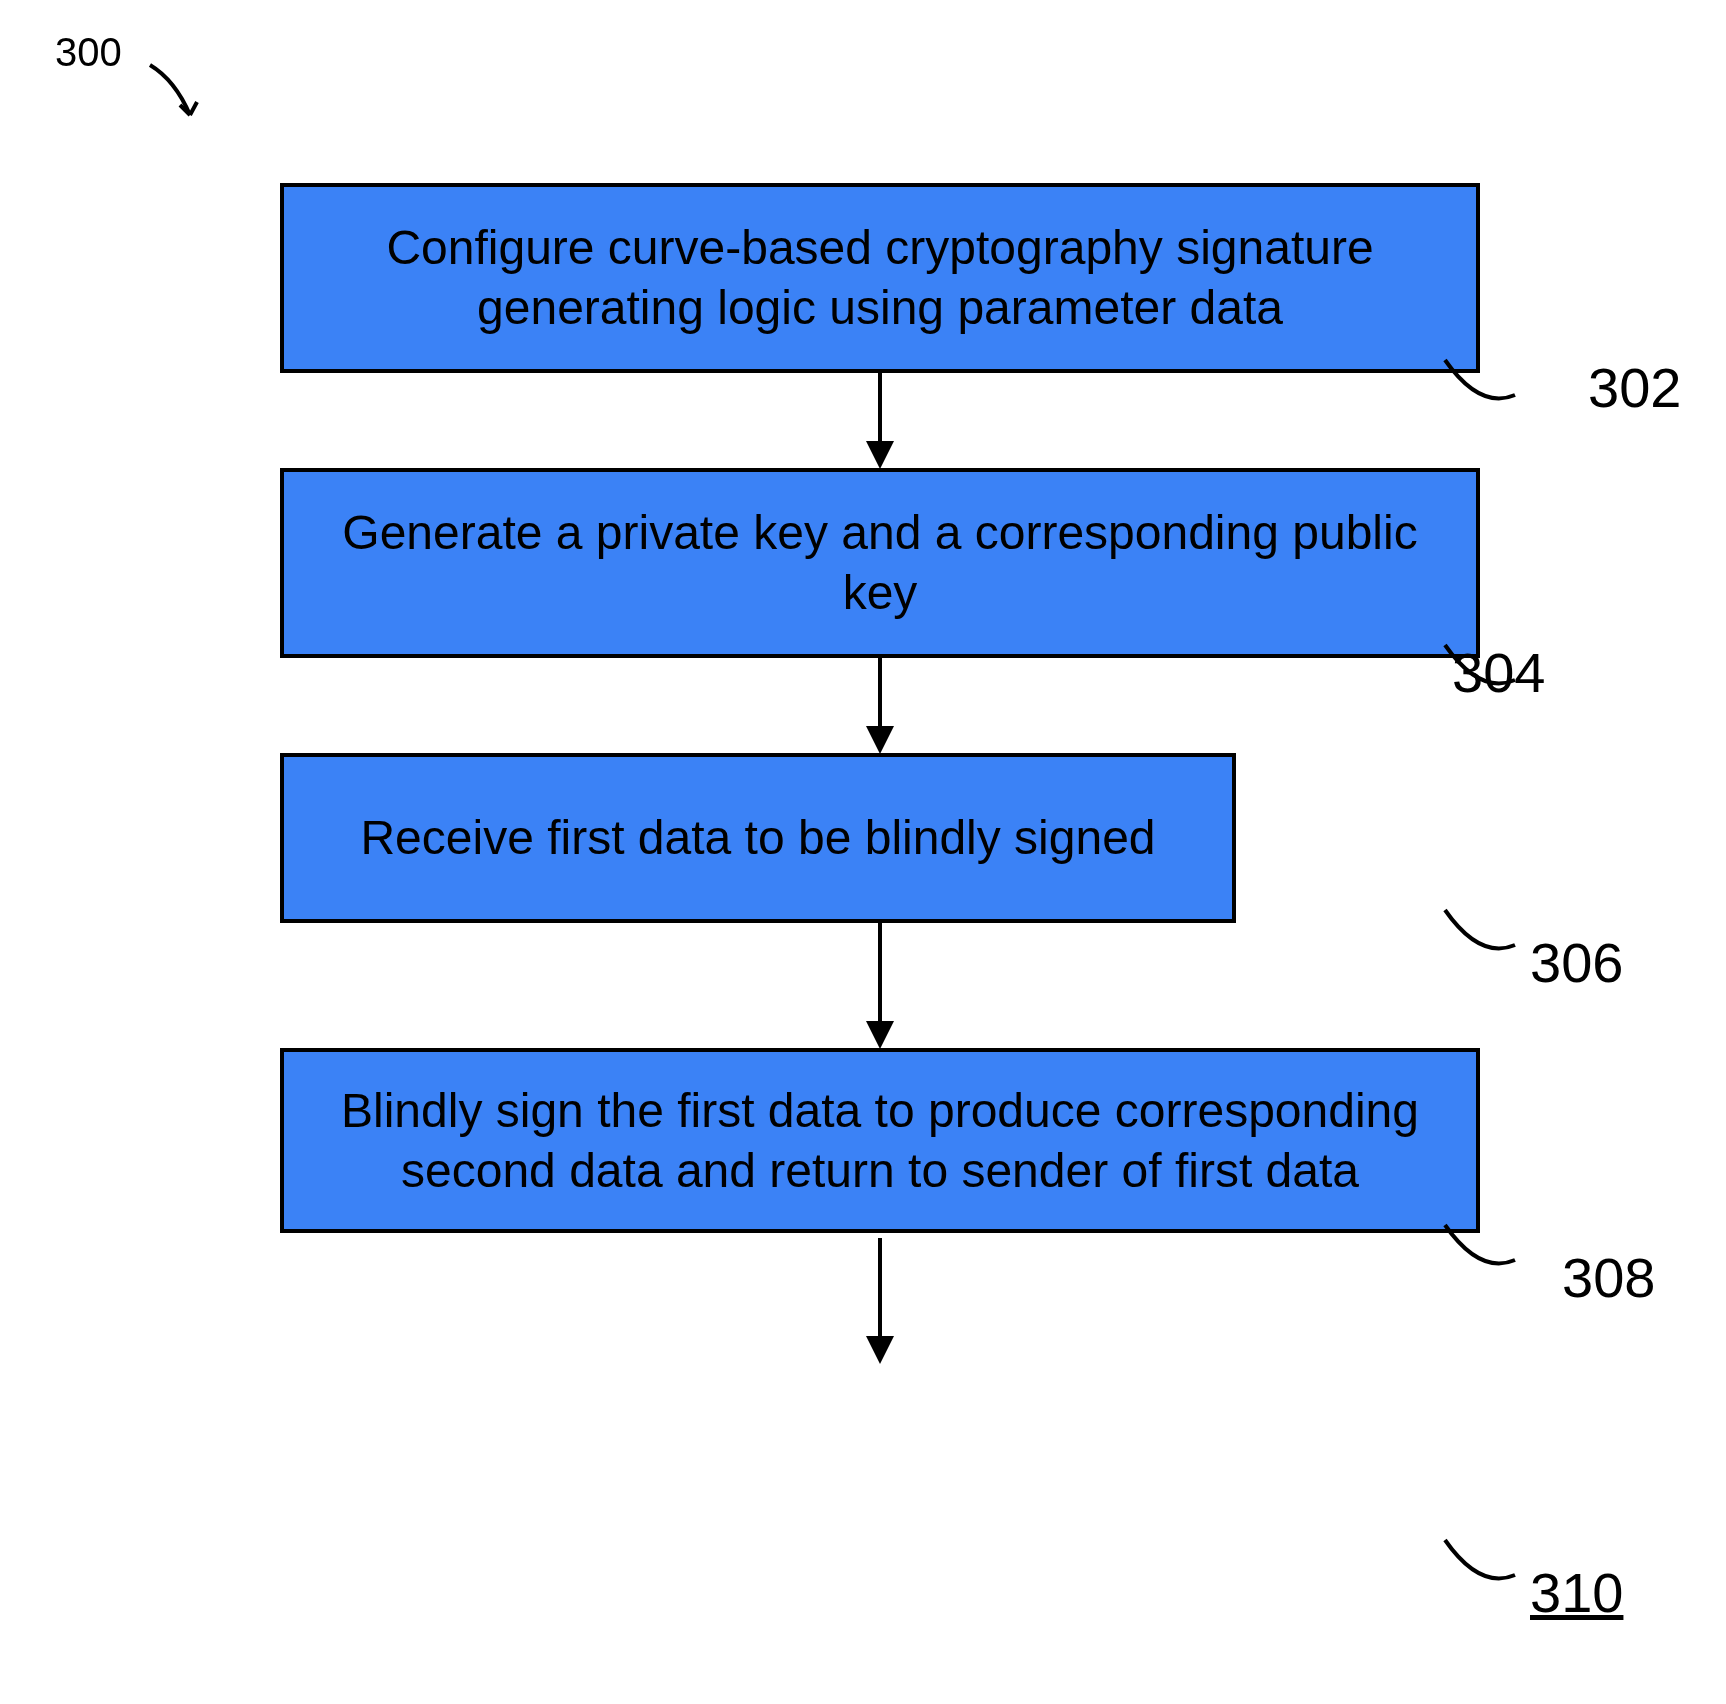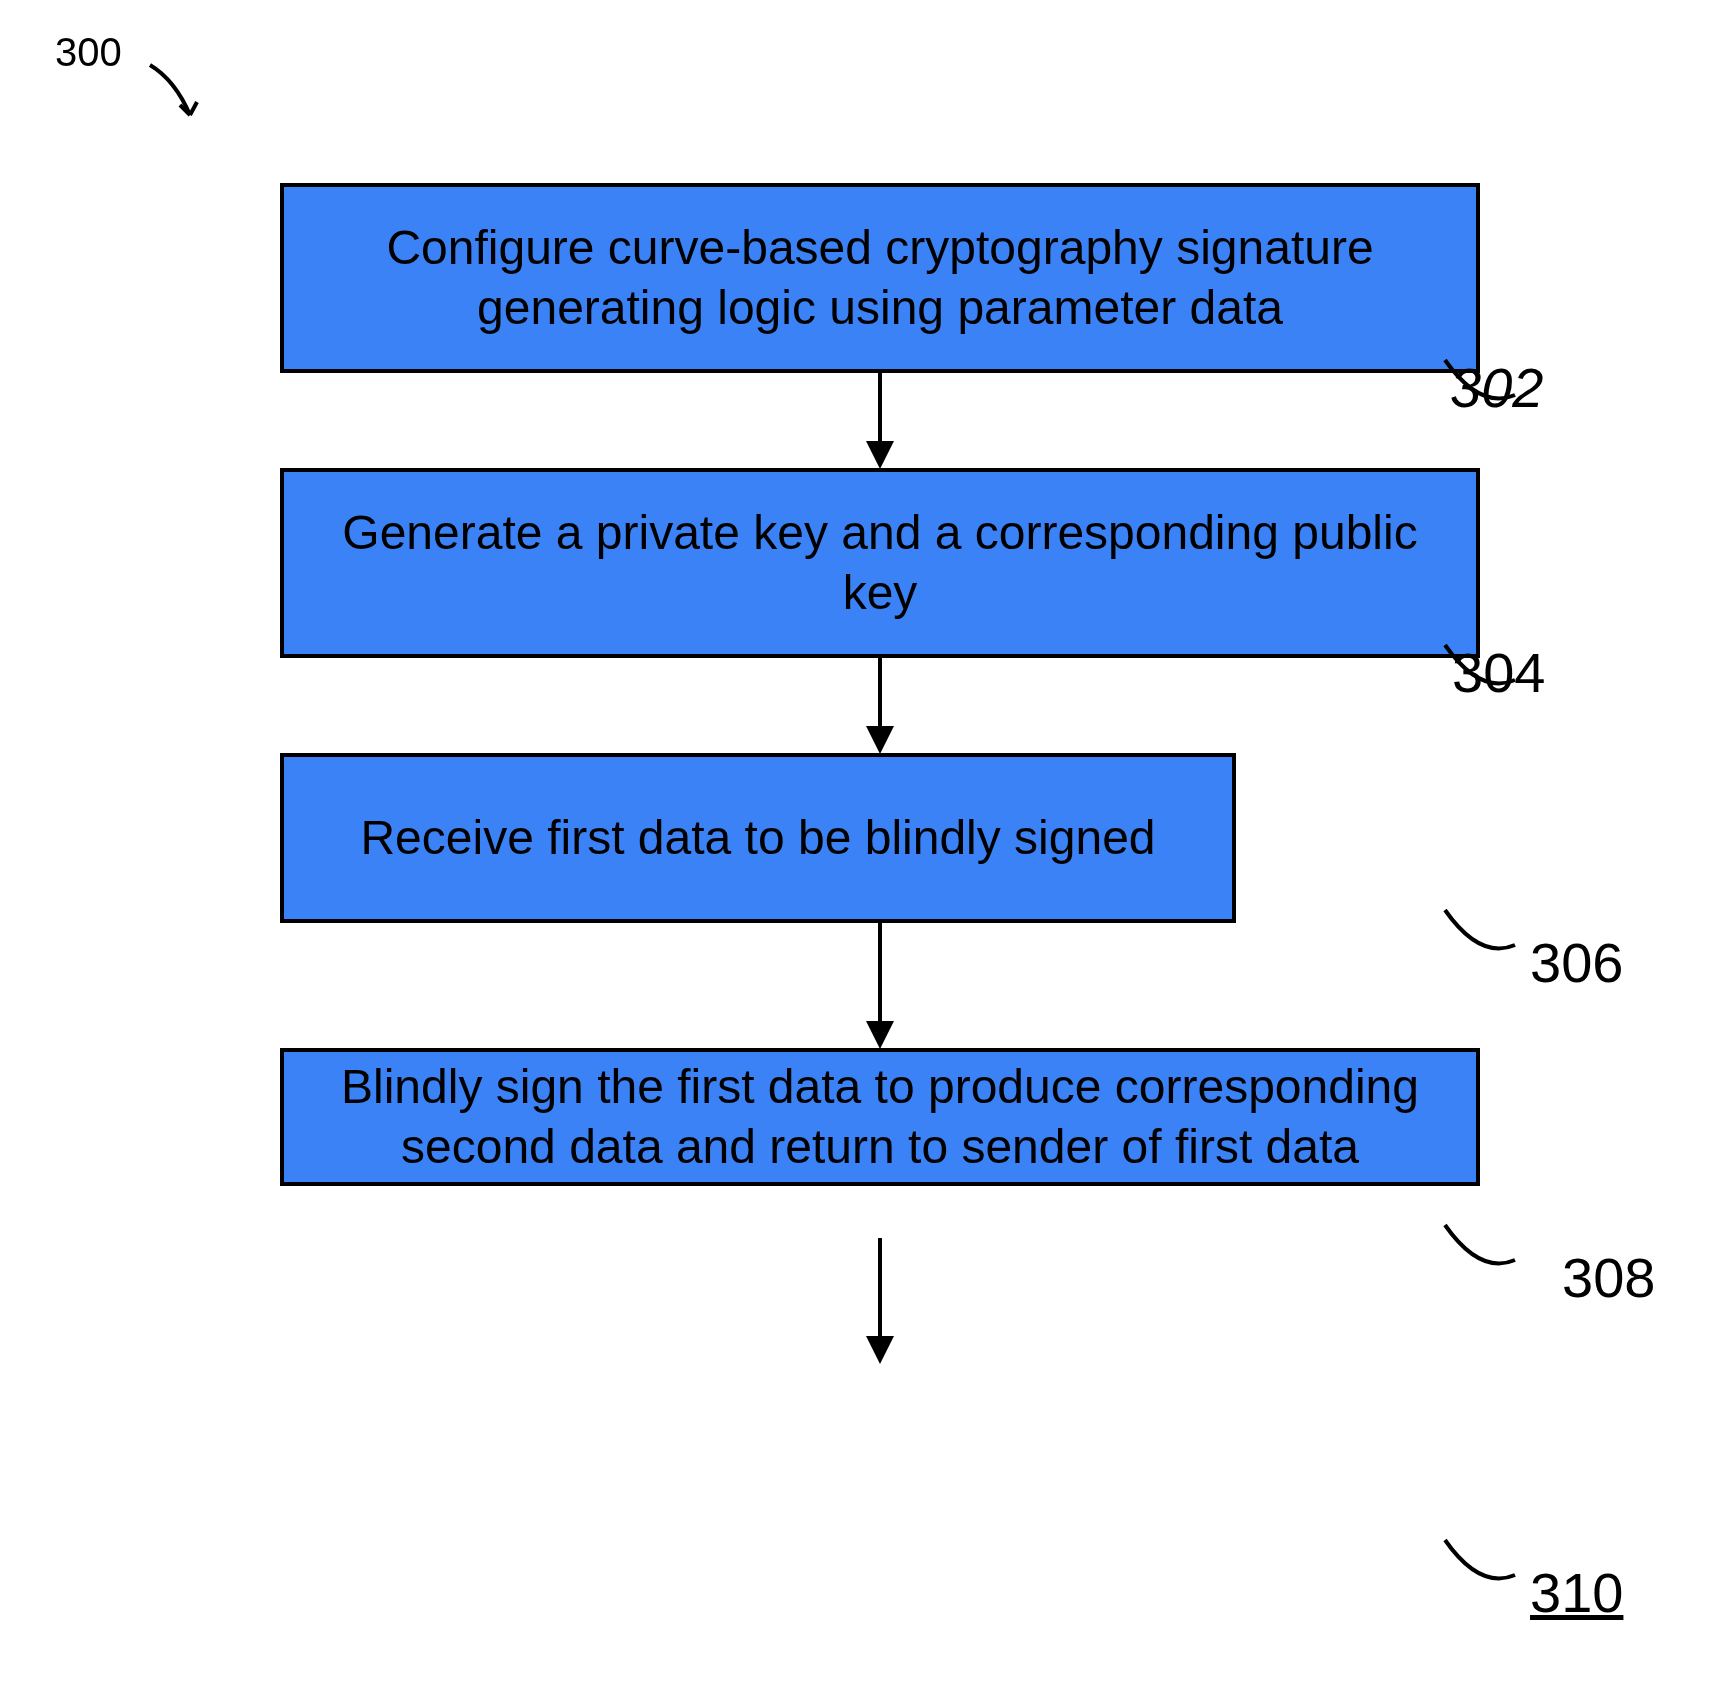--- a/index.html
+++ b/index.html
@@ -41,21 +41,21 @@
     <path d="M5 5 Q 30 20 45 55" stroke="#000" stroke-width="4" fill="none"></path>
     <path d="M45 55 L35 45 M45 55 L52 42" stroke="#000" stroke-width="4" fill="none"></path>
   </svg>
 
   <div class="step-box" style="left:280px; top:183px; width:1200px; height:190px;">
     <span>Configure curve-based cryptography signature generating logic using parameter data</span>
   </div>
   <svg class="callout-curve" style="left:1440px; top:355px;" width="80" height="60">
     <path d="M5 5 Q 40 55 75 40" stroke="#000" stroke-width="4" fill="none"></path>
   </svg>
-  <div class="step-label" style="left:1450px; top:355px;font-style:italic;">302</div>
+  <div class="step-label" style="left:1588px; top:355px;">302</div>
 
   <div class="arrow-line" style="left:878px; top:373px; height:70px;"></div>
   <div class="arrow-head" style="left:866px; top:441px;"></div>
 
   <div class="step-box" style="left:280px; top:468px; width:1200px; height:190px;">
     <span>Generate a private key and a corresponding public key</span>
   </div>
   <svg class="callout-curve" style="left:1440px; top:640px;" width="80" height="60">
     <path d="M5 5 Q 40 55 75 40" stroke="#000" stroke-width="4" fill="none"></path>
   </svg>
@@ -68,21 +68,21 @@
     <span>Receive first data to be blindly signed</span>
   </div>
   <svg class="callout-curve" style="left:1440px; top:905px;" width="80" height="60">
     <path d="M5 5 Q 40 55 75 40" stroke="#000" stroke-width="4" fill="none"></path>
   </svg>
   <div class="step-label" style="left:1530px; top:930px;">306</div>
 
   <div class="arrow-line" style="left:878px; top:923px; height:100px;"></div>
   <div class="arrow-head" style="left:866px; top:1021px;"></div>
 
-  <div class="step-box" style="left:280px; top:1048px; width:1200px; height:138px;">
+  <div class="step-box" style="left:280px; top:1048px; width:1200px; height:185px;">
     <span>Blindly sign the first data to produce corresponding second data and return to sender of first data</span>
   </div>
   <svg class="callout-curve" style="left:1440px; top:1220px;" width="80" height="60">
     <path d="M5 5 Q 40 55 75 40" stroke="#000" stroke-width="4" fill="none"></path>
   </svg>
   <div class="step-label" style="left:1530px; top:1245px;margin-left:32px;">308</div>
 
   <div class="arrow-line" style="left:878px; top:1238px; height:100px;"></div>
   <div class="arrow-head" style="left:866px; top:1336px;"></div>
 

